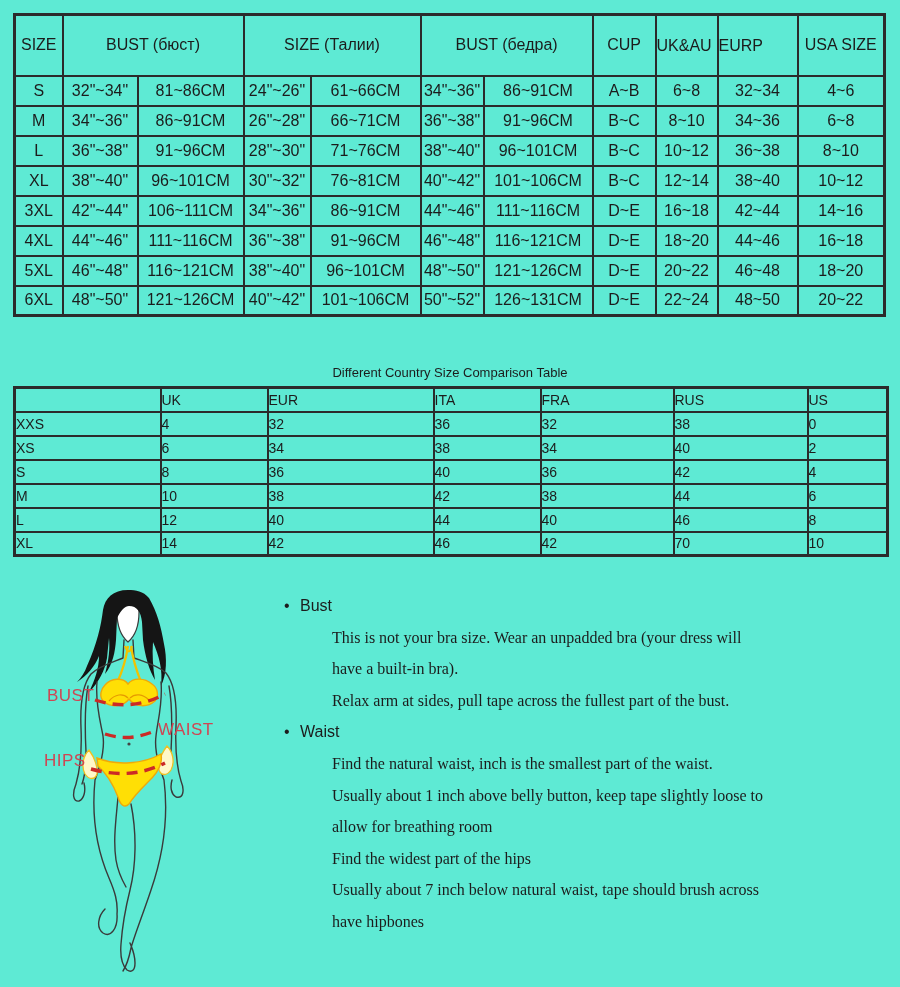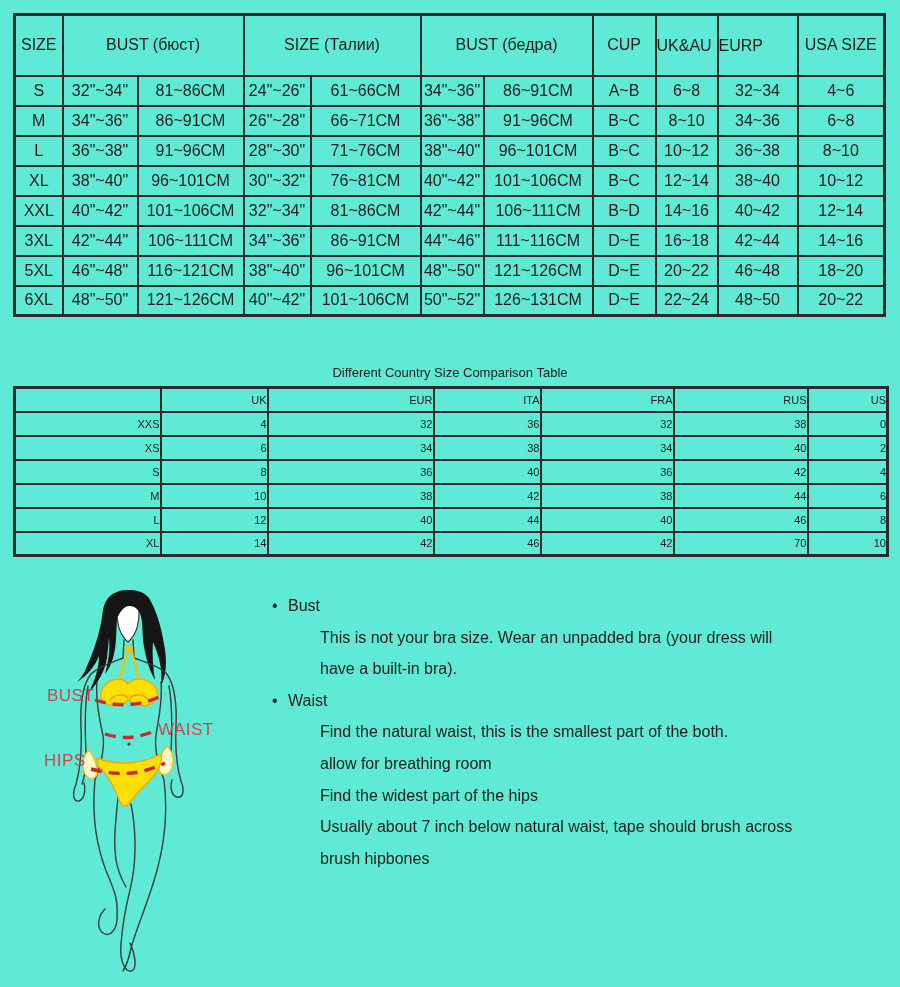--- a/index.html
+++ b/index.html
@@ -13,35 +13,35 @@
                 font-weight:normal;font-size:16px;padding:0;overflow:hidden;white-space:nowrap;}
   .t1{border:3px solid #2b2b2b;}
   .t1 thead tr{height:61px;}
   .t1 tbody tr{height:30px;}
   th.wrap{word-spacing:900px;line-height:1.2;}
 
   
   .t2-title{position:absolute;left:0;top:365px;width:900px;text-align:center;
             font-size:13px;}
   .t2{position:absolute;left:13px;top:386px;width:873px;border:3px solid #2b2b2b;}
-  .t2 th,.t2 td{border:2px solid #2b2b2b;text-align:right;vertical-align:middle;
-                font-weight:normal;font-size:11px;padding:0;white-space:nowrap;}
+  .t2 th,.t2 td{border:2px solid #2b2b2b;text-align:left;vertical-align:middle;
+                font-weight:normal;font-size:14px;padding:0;white-space:nowrap;}
   .t2 thead tr{height:24px;}
   .t2 tbody tr{height:24px;padding-left:20px;}
 
   
   .figure{position:absolute;left:25px;top:582px;width:220px;height:400px;}
   .figure text{font-family:"Liberation Sans","DejaVu Sans",sans-serif;font-size:17px;
                letter-spacing:0.5px;fill:#cf4653;}
 
   
-  .guide{position:absolute;left:272px;top:590px;width:615px;font-size:16px;line-height:31.6px;}
+  .guide{position:absolute;left:284px;top:590px;width:615px;font-size:16px;line-height:31.6px;}
   .g-bullet{white-space:nowrap;}
   .g-dot{display:inline-block;width:16px;}
-  .g-line{padding-left:48px;white-space:nowrap;}
+  .g-line{padding-left:48px;white-space:nowrap;font-family:Liberation Serif, serif;}
 </style>
 </head>
 <body>
 
 <div class="sheet">
 
   <table class="t1">
     <colgroup>
       <col style="width:48px">
         <col style="width:75px">
@@ -114,44 +114,44 @@
           <td>30"~32"</td>
           <td>76~81CM</td>
           <td>40"~42"</td>
           <td>101~106CM</td>
           <td>B~C</td>
           <td>12~14</td>
           <td>38~40</td>
           <td>10~12</td>
         </tr>
         <tr>
-          <td>XXL</td>
-          <td>40"~42"</td>
-          <td>101~106CM</td>
-          <td>32"~34"</td>
-          <td>81~86CM</td>
-          <td>42"~44"</td>
-          <td>106~111CM</td>
-          <td>B~D</td>
-          <td>14~16</td>
-          <td>40~42</td>
-          <td>12~14</td>
-        </tr>
-        <tr>
           <td>3XL</td>
           <td>42"~44"</td>
           <td>106~111CM</td>
           <td>34"~36"</td>
           <td>86~91CM</td>
           <td>44"~46"</td>
           <td>111~116CM</td>
           <td>D~E</td>
           <td>16~18</td>
           <td>42~44</td>
           <td>14~16</td>
+        </tr>
+        <tr>
+          <td>4XL</td>
+          <td>44"~46"</td>
+          <td>111~116CM</td>
+          <td>36"~38"</td>
+          <td>91~96CM</td>
+          <td>46"~48"</td>
+          <td>116~121CM</td>
+          <td>D~E</td>
+          <td>18~20</td>
+          <td>44~46</td>
+          <td>16~18</td>
         </tr>
         <tr>
           <td>5XL</td>
           <td>46"~48"</td>
           <td>116~121CM</td>
           <td>38"~40"</td>
           <td>96~101CM</td>
           <td>48"~50"</td>
           <td>121~126CM</td>
           <td>D~E</td>
@@ -305,23 +305,25 @@
     <text x="22" y="119">BUST</text>
     <text x="133" y="153">WAIST</text>
     <text x="19" y="184">HIPS</text>
   </svg>
 
   <div class="guide">
 
     <div class="g-bullet"><span class="g-dot">•</span><span>Bust</span></div>
     <div class="g-line">This is not your bra size. Wear an unpadded bra (your dress will</div>
     <div class="g-line">have a built-in bra).</div>
+    <div class="g-line">Relax arm at sides, pull tape across the fullest part of the bust.</div>
 
     <div class="g-bullet"><span class="g-dot">•</span><span>Waist</span></div>
-    <div class="g-line">Find the natural waist, this is the smallest part of the both.</div>
+    <div class="g-line">Find the natural waist, inch is the smallest part of the waist.</div>
+    <div class="g-line">Usually about 1 inch above belly button, keep tape slightly loose to</div>
     <div class="g-line">allow for breathing room</div>
 
     <div class="g-line">Find the widest part of the hips</div>
     <div class="g-line">Usually about 7 inch below natural waist, tape should brush across</div>
-    <div class="g-line">brush hipbones</div>
+    <div class="g-line">have hipbones</div>
 
   </div>
 </div>
 
 </body></html>

